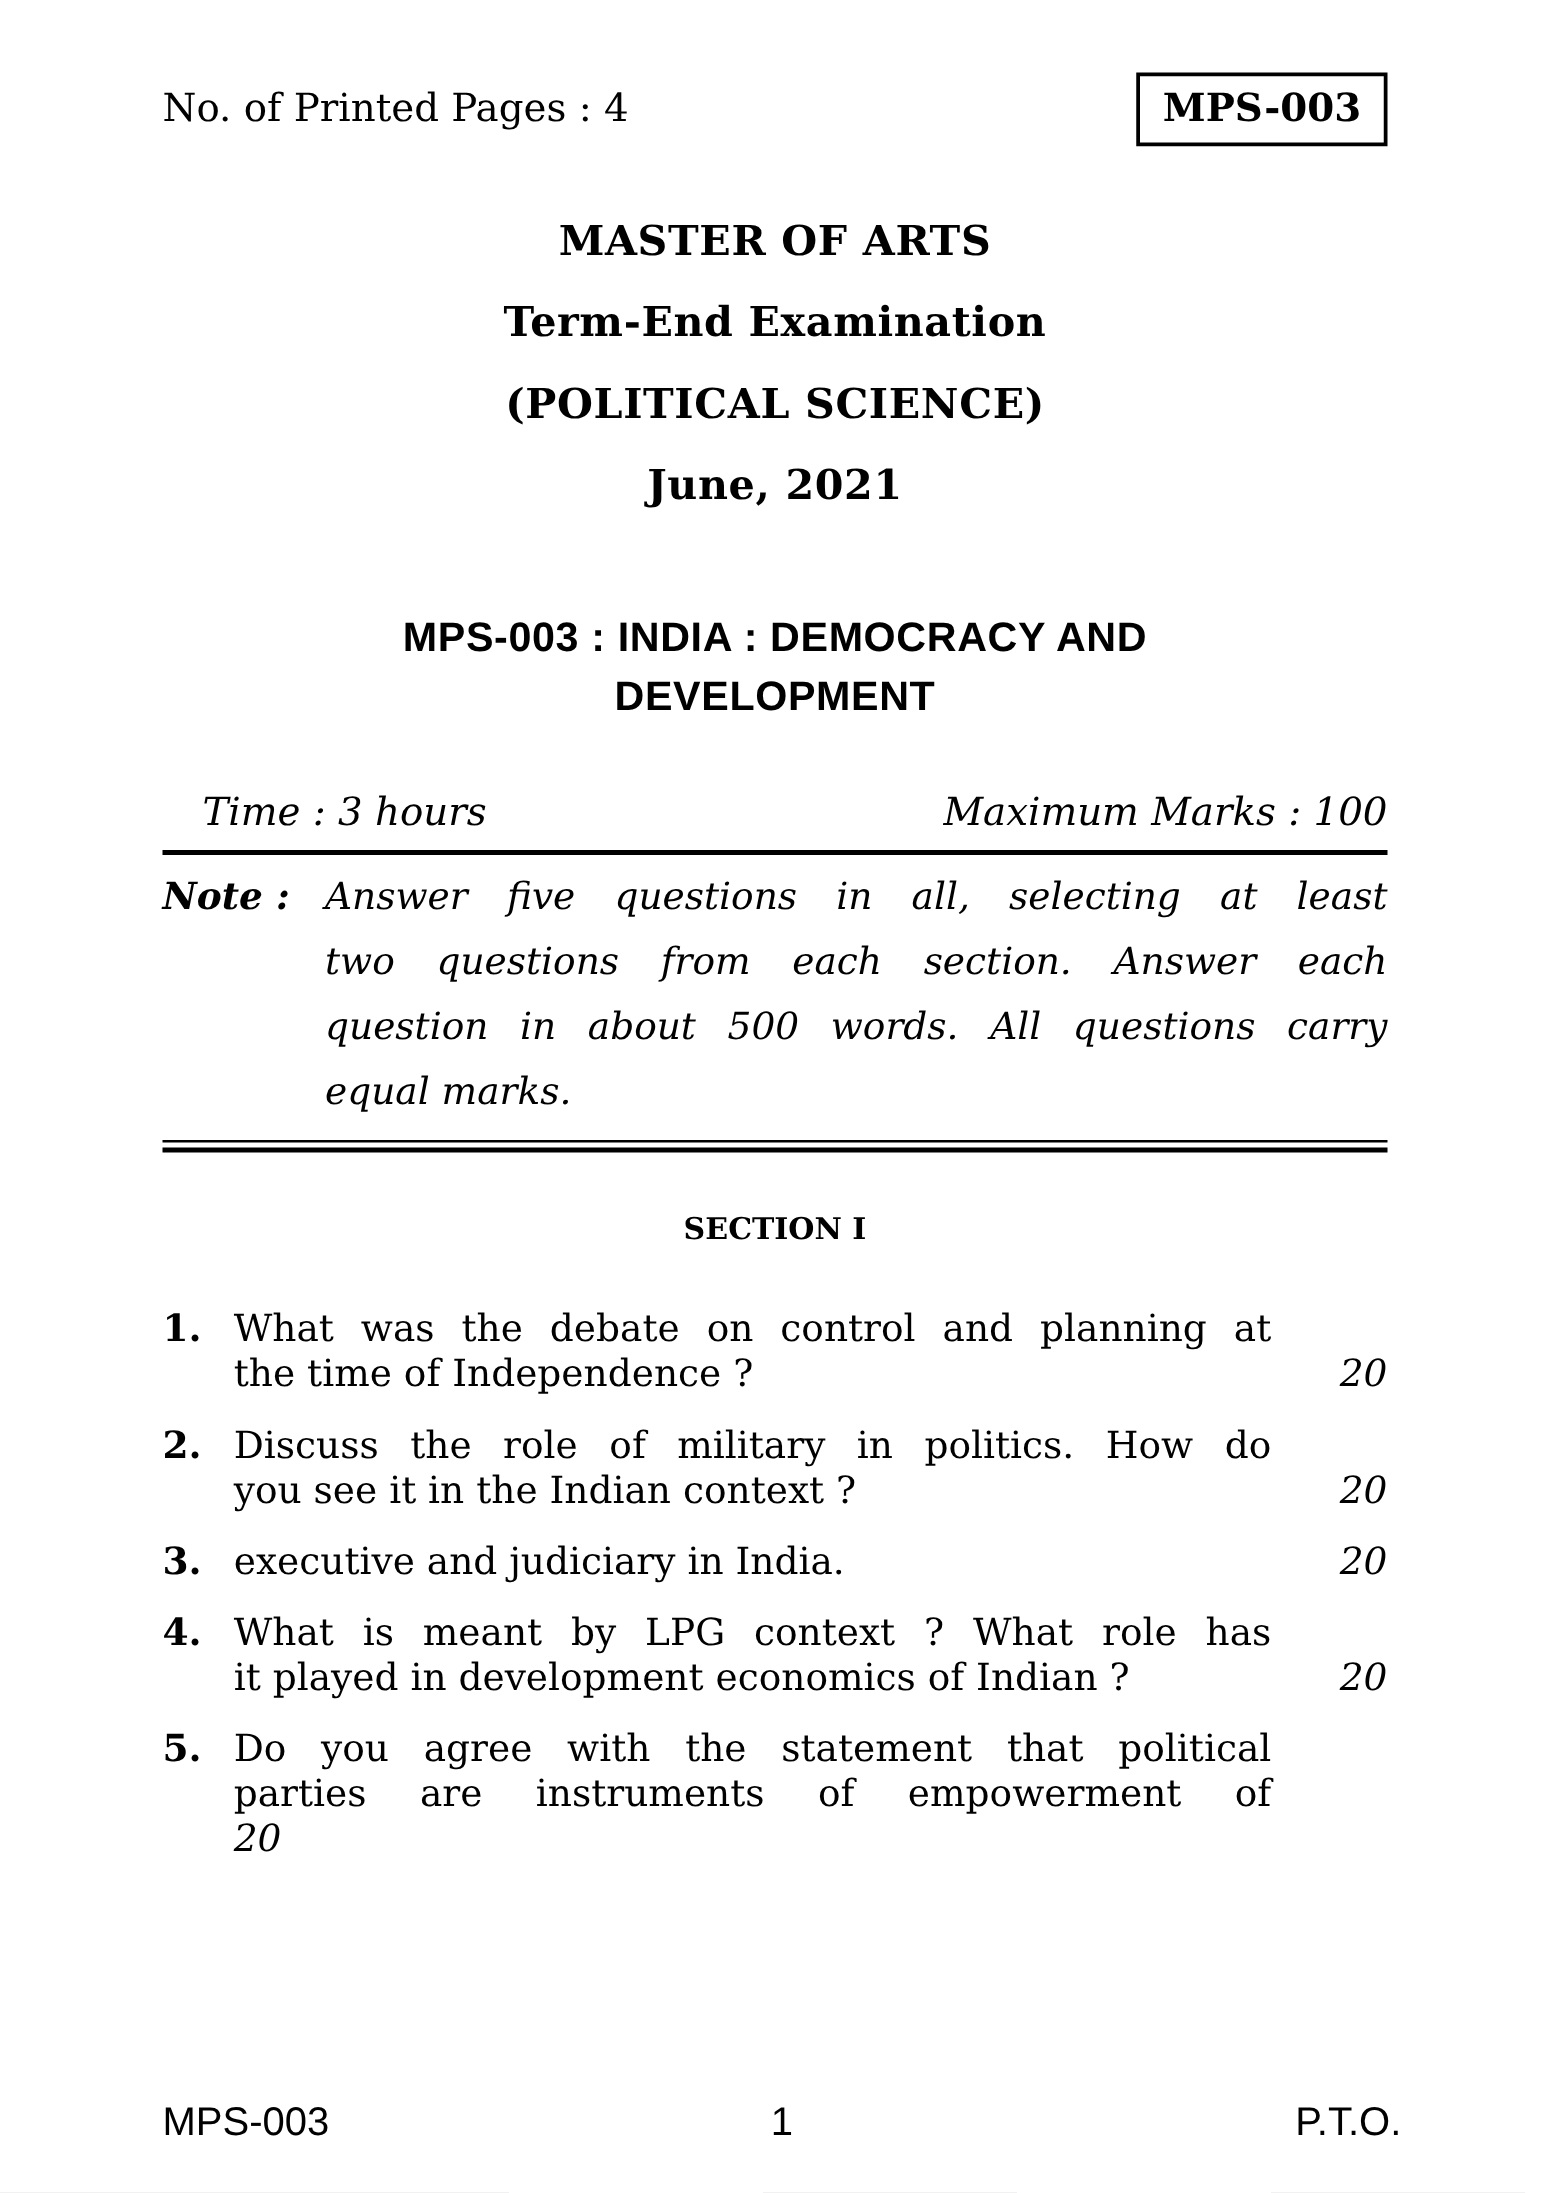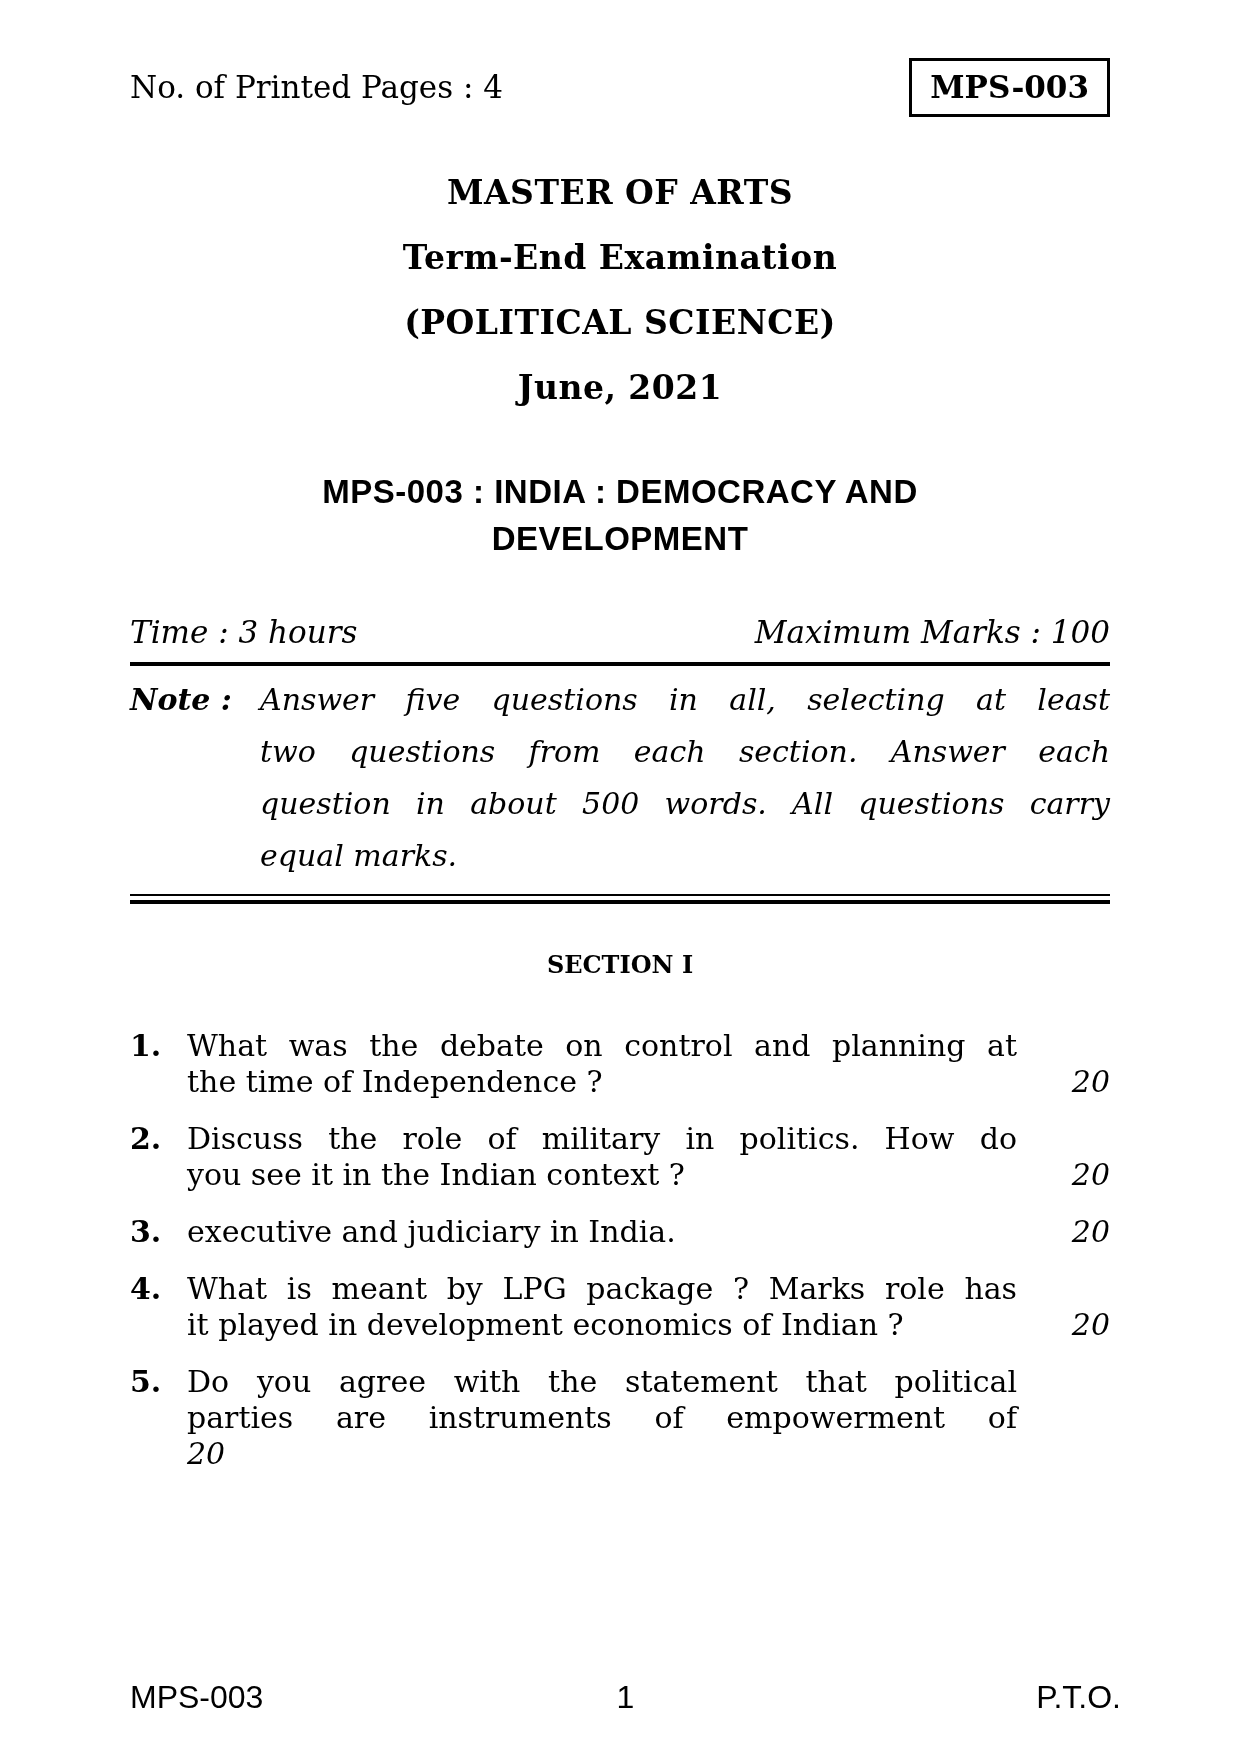--- a/index.html
+++ b/index.html
@@ -25,25 +25,25 @@
     font-weight: bold;
     font-size: 31px;
     line-height: 36px;
   }
 
   
   .title-block { margin-top: 26px; text-align: center; }
   .title-line { font-weight: bold; font-size: 33px; line-height: 65px; letter-spacing: 0.5px; }
 
   
-  .course-title { margin-top: 48px; text-align: center; font-family: "Liberation Sans", sans-serif; }
+  .course-title { margin-top: 66px; text-align: center; font-family: "Liberation Sans", sans-serif; }
   .course-line { font-weight: bold; font-size: 33px; line-height: 47px; letter-spacing: 0.5px; }
 
   
-  .meta-row { margin-top: 50px; display: flex; justify-content: space-between; font-style: italic; font-size: 31px; line-height: 40px; }
+  .meta-row { margin-top: 50px; display: flex; justify-content: space-between; font-style: italic; font-size: 31px; line-height: 40px; margin-left: 32px; }
 
   .rule-single { margin-top: 10px; height: 4px; background: #000; }
 
   
   .note-row { margin-top: 8px; display: flex; }
   .note-label { width: 130px; flex: 0 0 130px; font-weight: bold; font-style: italic; font-size: 30px; line-height: 52px; }
   .note-body { flex: 1; font-style: italic; font-size: 30px; }
   .note-line { line-height: 52px; }
   .b { font-weight: normal; margin-top: 40px; }
   .jline { text-align: justify; text-align-last: justify; }
@@ -149,21 +149,21 @@
           <div class="q-last-row">
             <div class="q-line">executive and judiciary in India.</div>
             <span class="q-marks">20</span>
           </div>
         </div>
       </div>
 
       <div class="question">
         <div class="q-num">4.</div>
         <div class="q-body">
-          <div class="q-line jline">What is meant by LPG package ? Marks role has</div>
+          <div class="q-line jline">What is meant by LPG context ? What role has</div>
           <div class="q-last-row">
             <div class="q-line">it played in development economics of Indian ?</div>
             <span class="q-marks">20</span>
           </div>
         </div>
       </div>
 
       <div class="question">
         <div class="q-num">5.</div>
         <div class="q-body">

